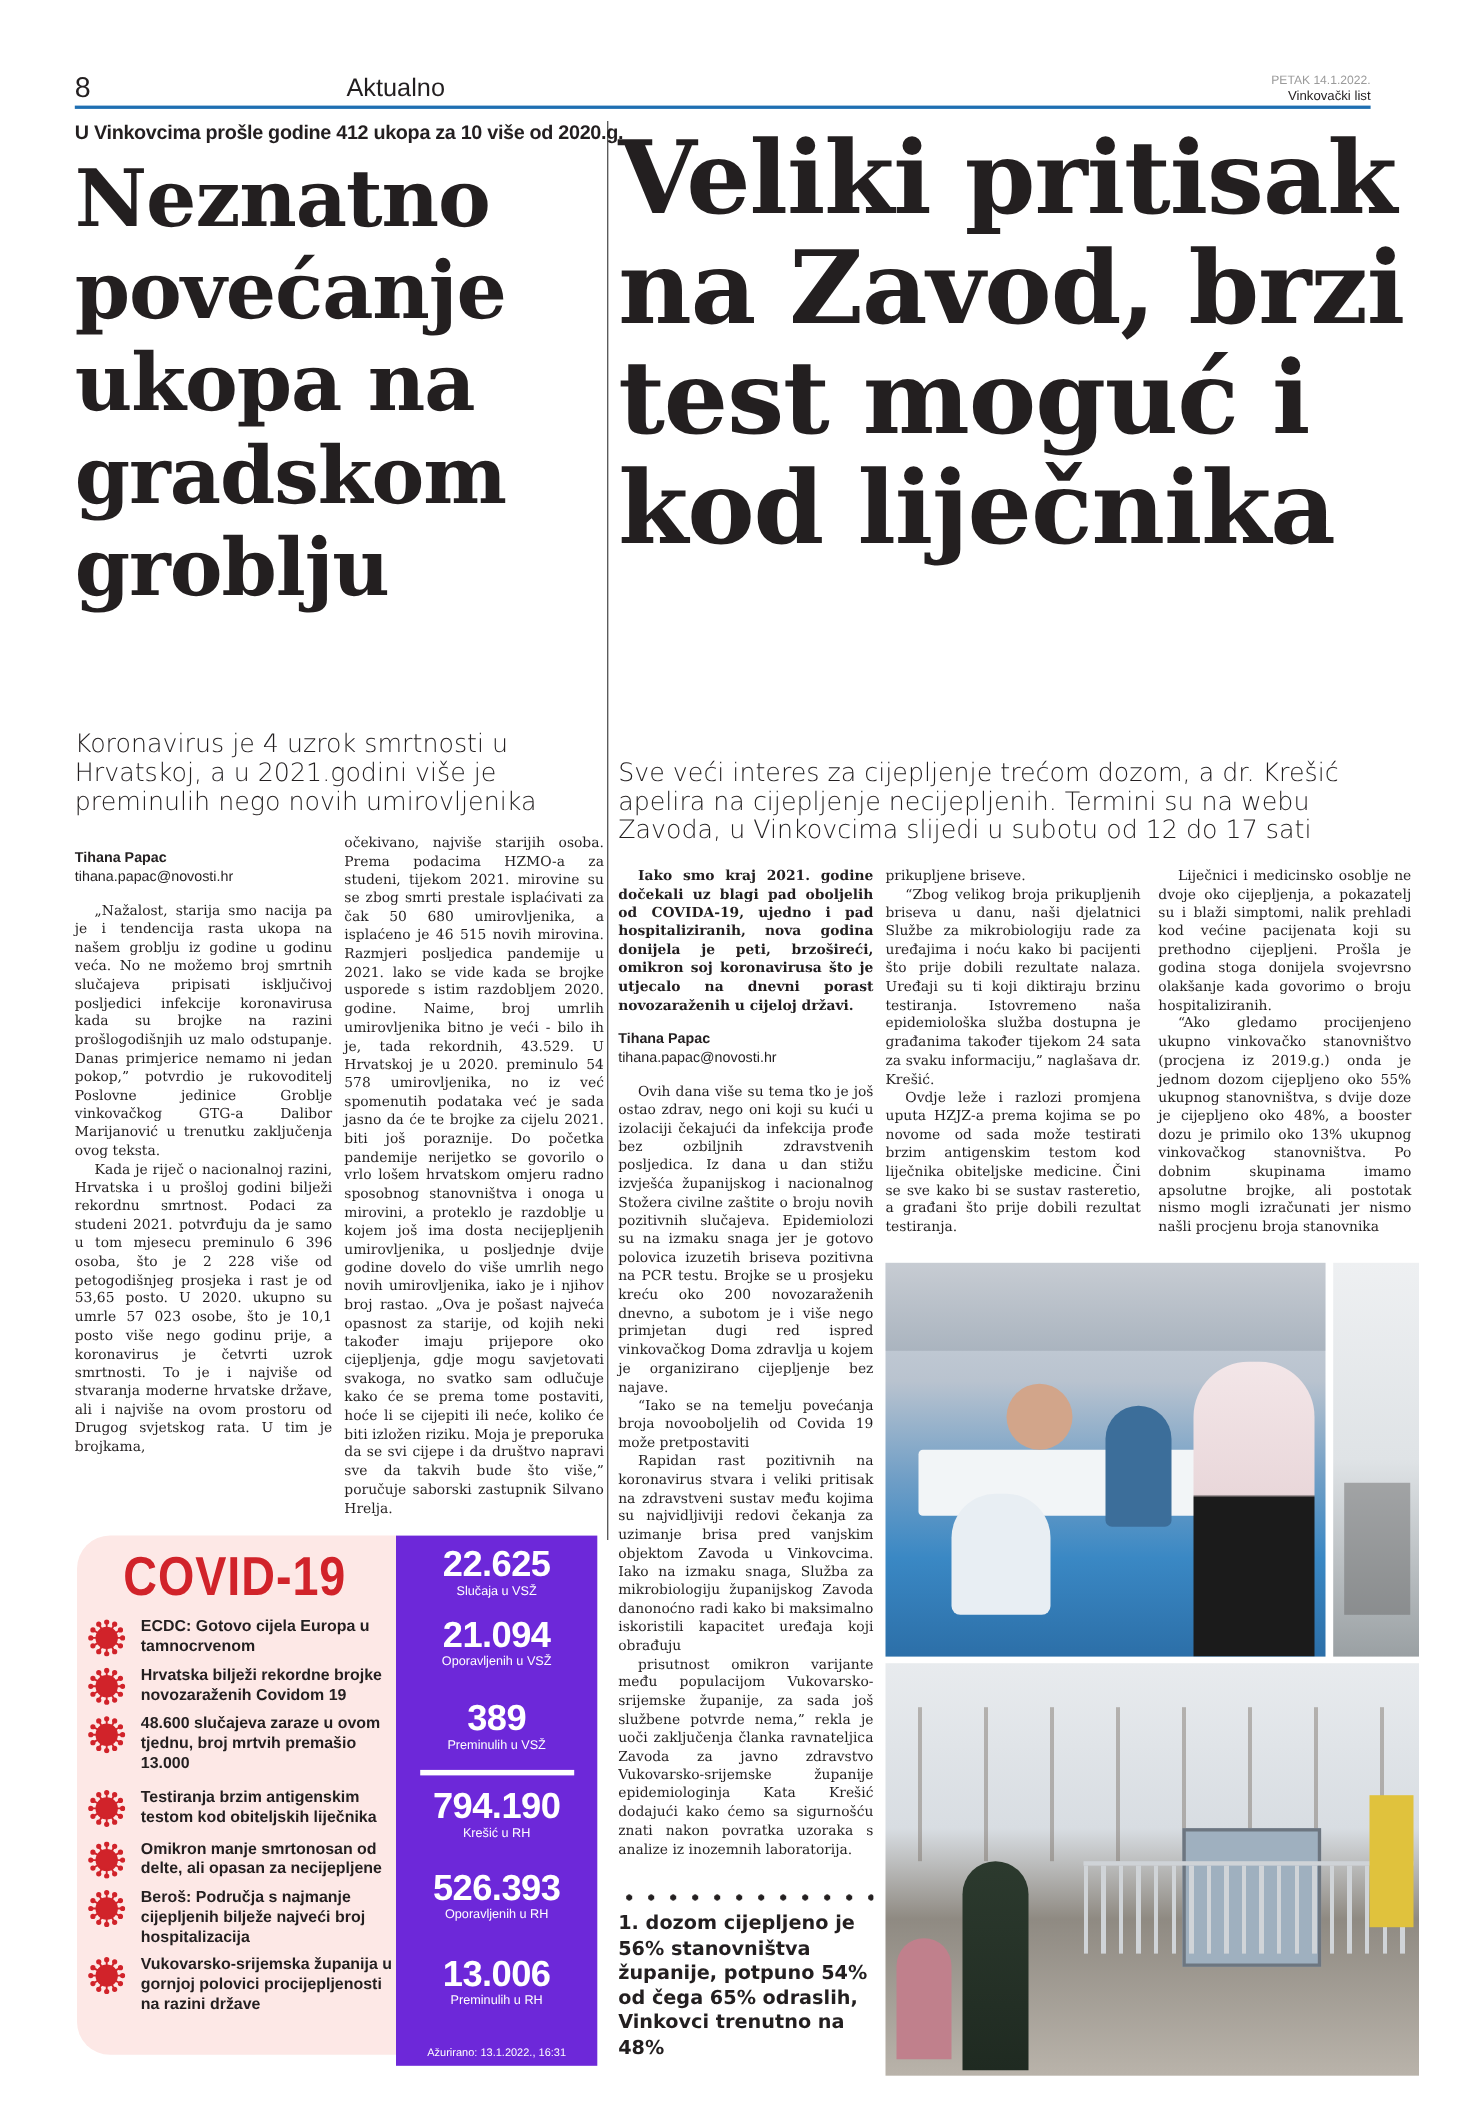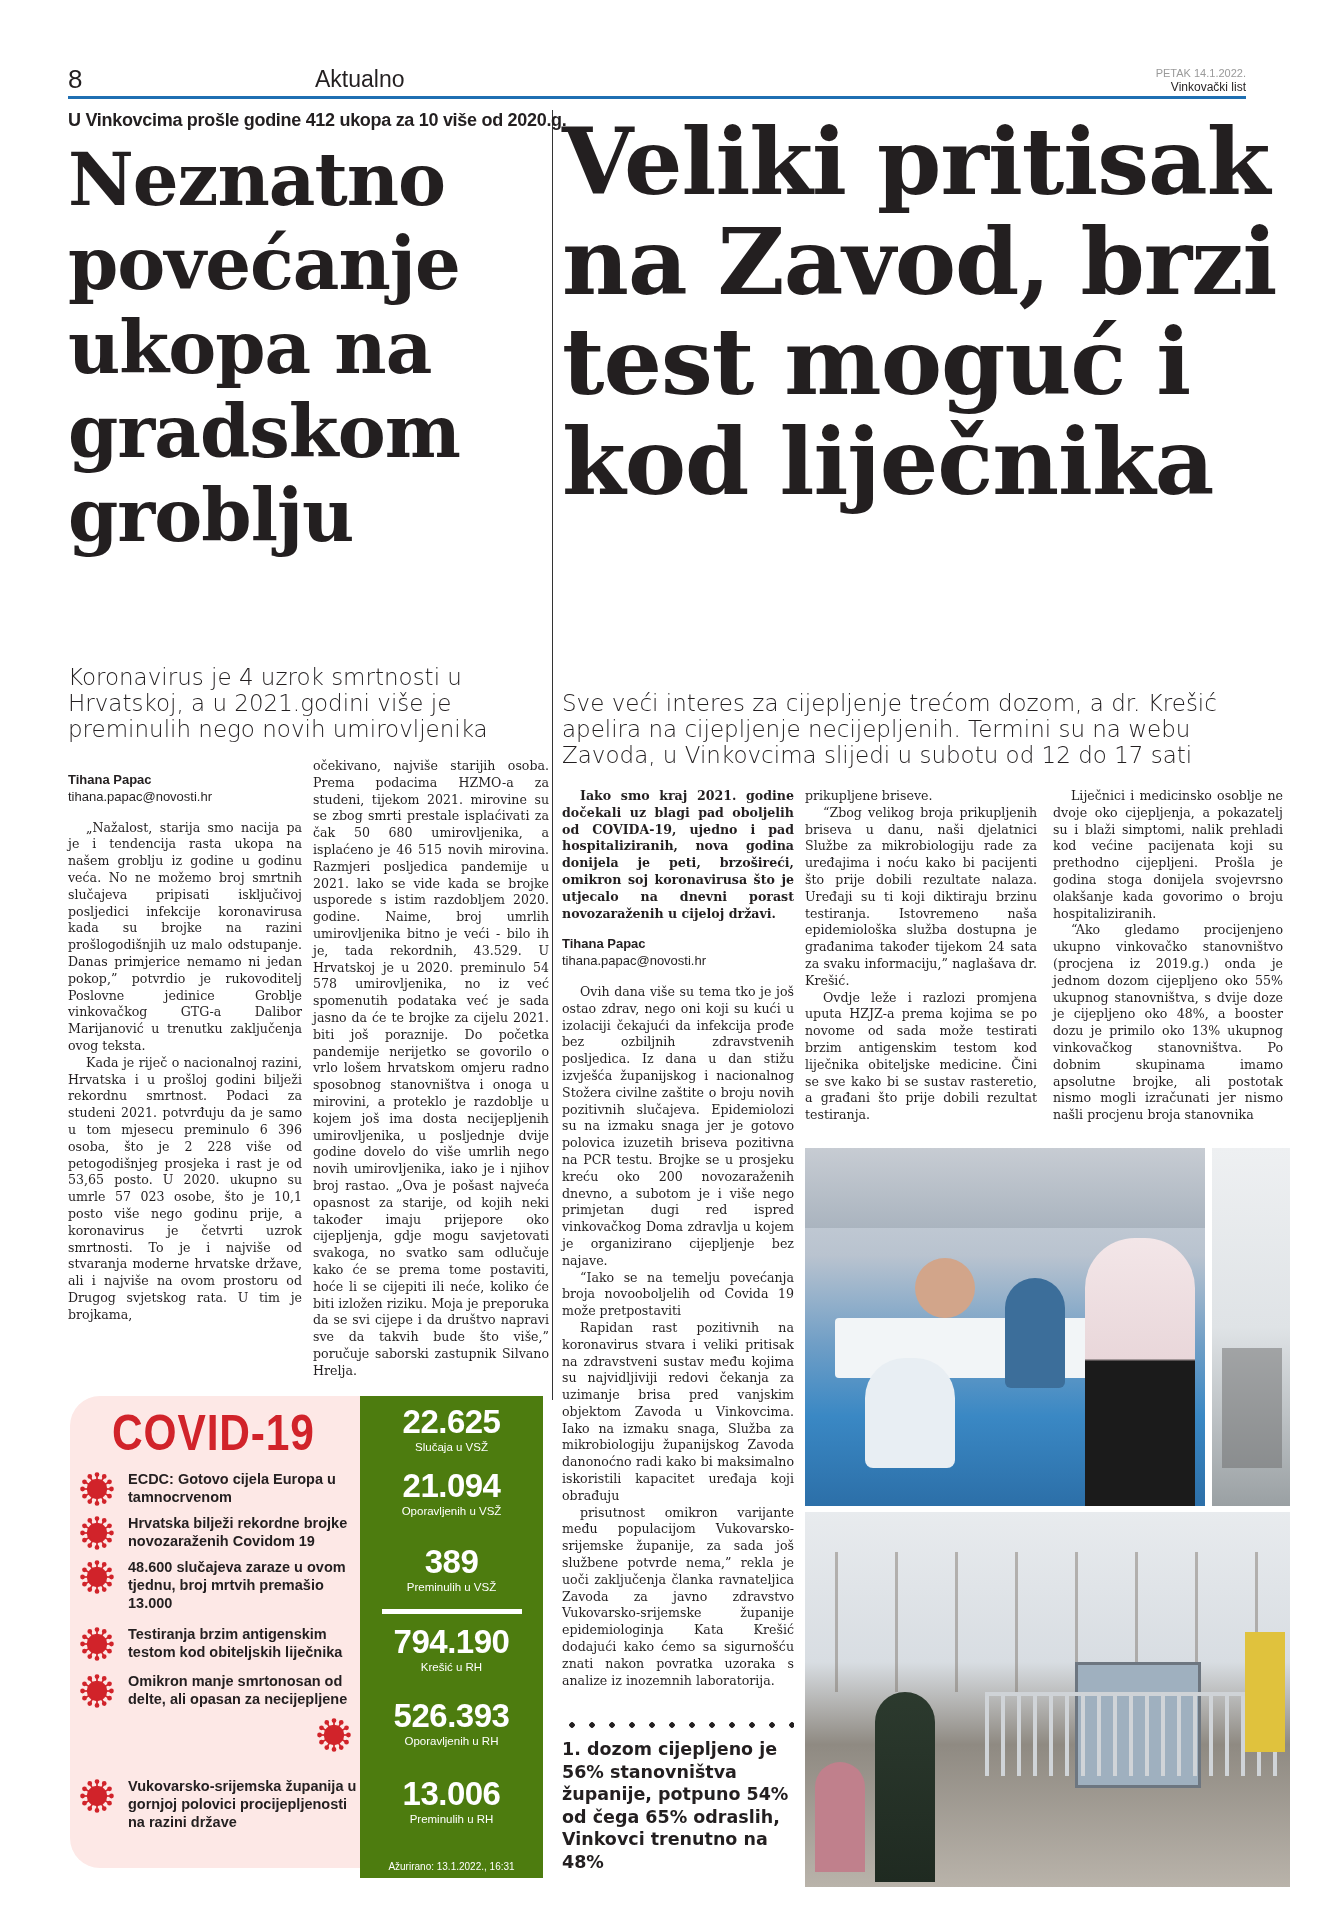--- a/index.html
+++ b/index.html
@@ -49,21 +49,21 @@
   #dots { left:562px; top:1722px; width:232px; height:6px; background-image:radial-gradient(circle,#231f20 2.5px,transparent 3px); background-size:20px 6px; }
   #pull { left:562px; top:1738px; width:232px; font-family:"DejaVu Sans", sans-serif; font-weight:bold; font-size:17.5px; line-height:22.5px; }
 
   
   #covid-box { left:70px; top:1396px; width:290px; height:472px; background:#fde8e6; border-radius:30px 0 0 30px; }
   #covid-title { left:112px; top:1404px; font-family:"Liberation Sans", sans-serif; font-size:50px; font-weight:bold; color:#d1232a; letter-spacing:1px; transform:scaleX(0.85); transform-origin:left; }
   .news-item { position:absolute; left:80px; width:285px; display:flex; align-items:flex-start;justify-content:flex-end; }
   .news-item .virus { width:34px; height:34px; flex:0 0 34px; margin-right:14px; margin-top:2px; }
   .news-item .txt { font-family:"Liberation Sans", sans-serif; font-weight:bold; font-size:14.5px; line-height:18px; color:#231f20; }
 
-  #stats-box { left:360px; top:1396px; width:183px; height:482px; background:#4d7c0f; color:#fff; text-align:center; font-family:"Liberation Sans", sans-serif; }
+  #stats-box { left:360px; top:1396px; width:183px; height:482px; background:#6d28d9; color:#fff; text-align:center; font-family:"Liberation Sans", sans-serif; }
   .stat { position:absolute; left:0; width:183px; }
   .stat .num { font-size:33px; font-weight:bold; line-height:36px; letter-spacing:-0.5px; }
   .stat .lbl { font-size:11.5px; line-height:14px; }
   #stats-sep { position:absolute; left:22px; width:140px; height:5px; background:#fff; top:213px; }
   #updated { position:absolute; left:0; width:183px; top:465px; font-size:10px; }
 </style>
 </head>
 <body>
 
 <div class="abs sans" id="page-num">8</div>
@@ -274,20 +274,21 @@
             <circle cx="11.499999999999993" cy="5.2775681356645485" r="1.8"></circle>
             <line x1="19.999999999999996" y1="10" x2="19.999999999999996" y2="3"></line>
             <circle cx="19.999999999999996" cy="3" r="1.8"></circle>
             <line x1="25" y1="11.339745962155614" x2="28.5" y2="5.277568135664543"></line>
             <circle cx="28.5" cy="5.277568135664543" r="1.8"></circle>
             <line x1="28.660254037844382" y1="14.999999999999996" x2="34.72243186433545" y2="11.499999999999993"></line>
             <circle cx="34.72243186433545" cy="11.499999999999993" r="1.8"></circle>
             <circle cx="20" cy="20" r="11"></circle>
           </g>
         </svg></span>
+      <span class="txt">Beroš: Područja s najmanje cijepljenih bilježe najveći broj hospitalizacija</span>
     </div>
     <div class="news-item" style="top: 1777px;">
       <span class="virus"><svg viewBox="0 0 40 40" width="34" height="34">
           <g stroke="#d1232a" stroke-width="2" fill="#d1232a">
             <line x1="30" y1="20" x2="37" y2="20"></line>
             <circle cx="37" cy="20" r="1.8"></circle>
             <line x1="28.66025403784439" y1="25" x2="34.72243186433546" y2="28.5"></line>
             <circle cx="34.72243186433546" cy="28.5" r="1.8"></circle>
             <line x1="25" y1="28.660254037844386" x2="28.5" y2="34.722431864335455"></line>
             <circle cx="28.5" cy="34.722431864335455" r="1.8"></circle>

